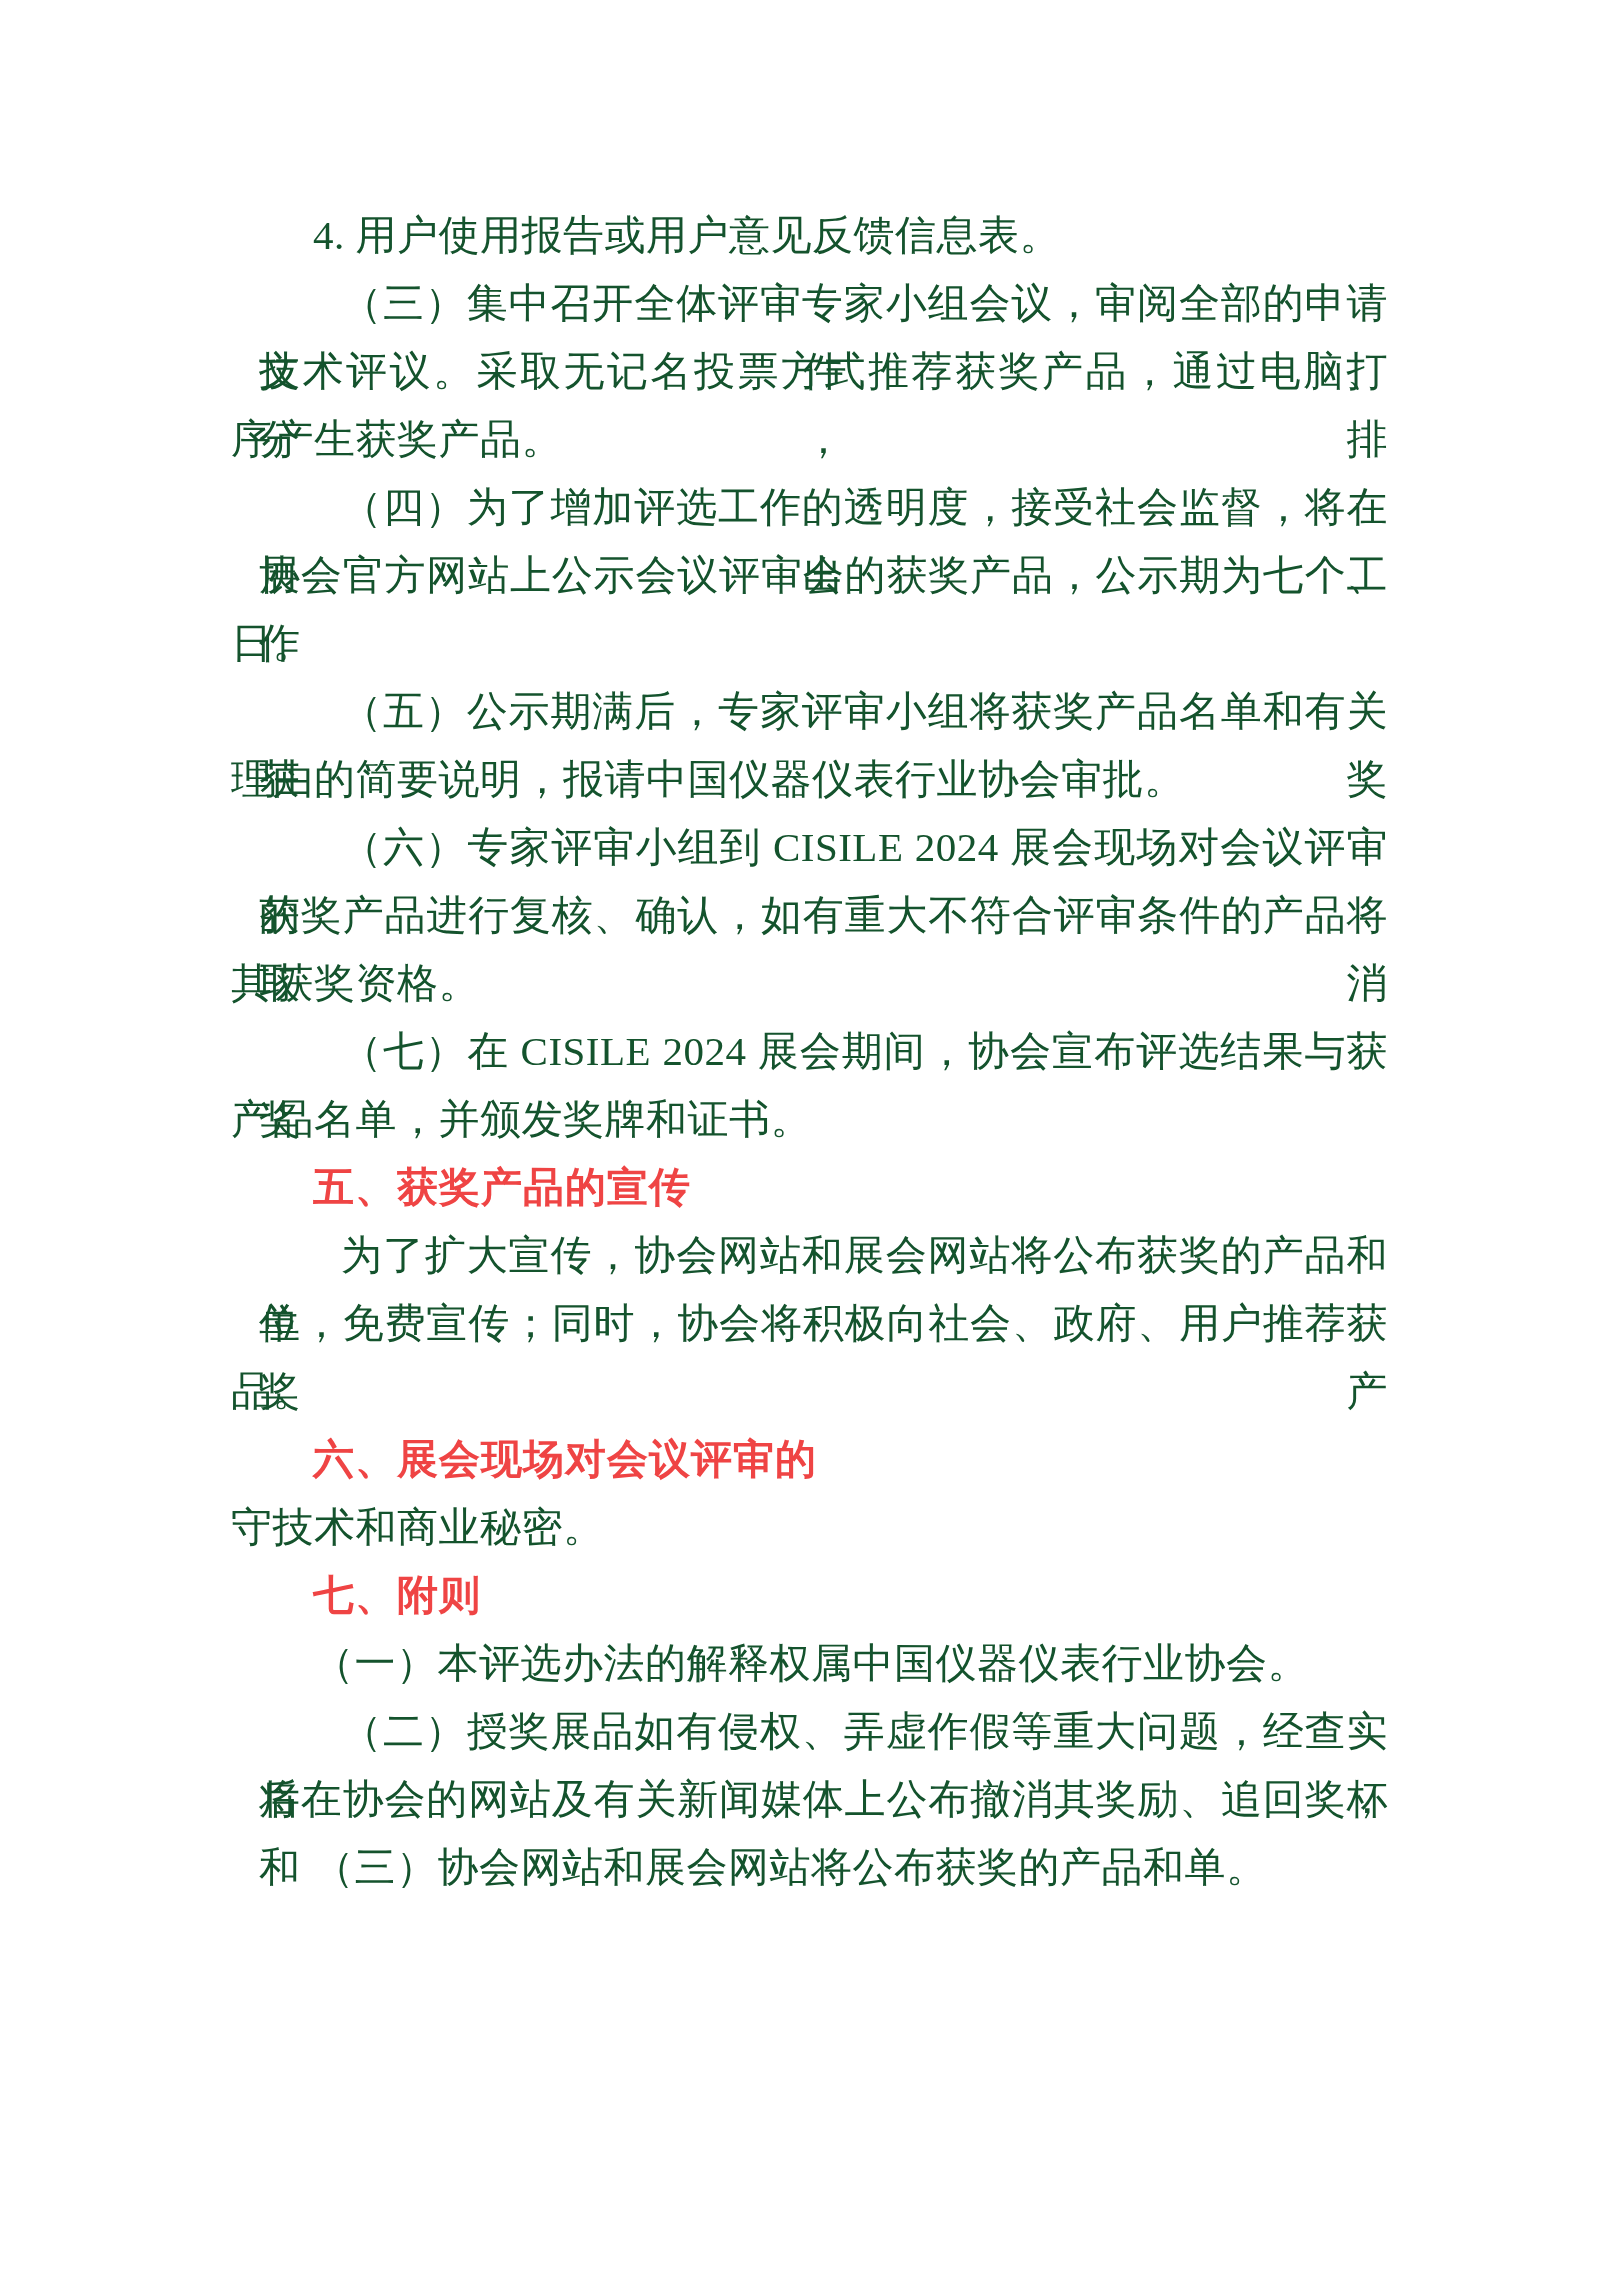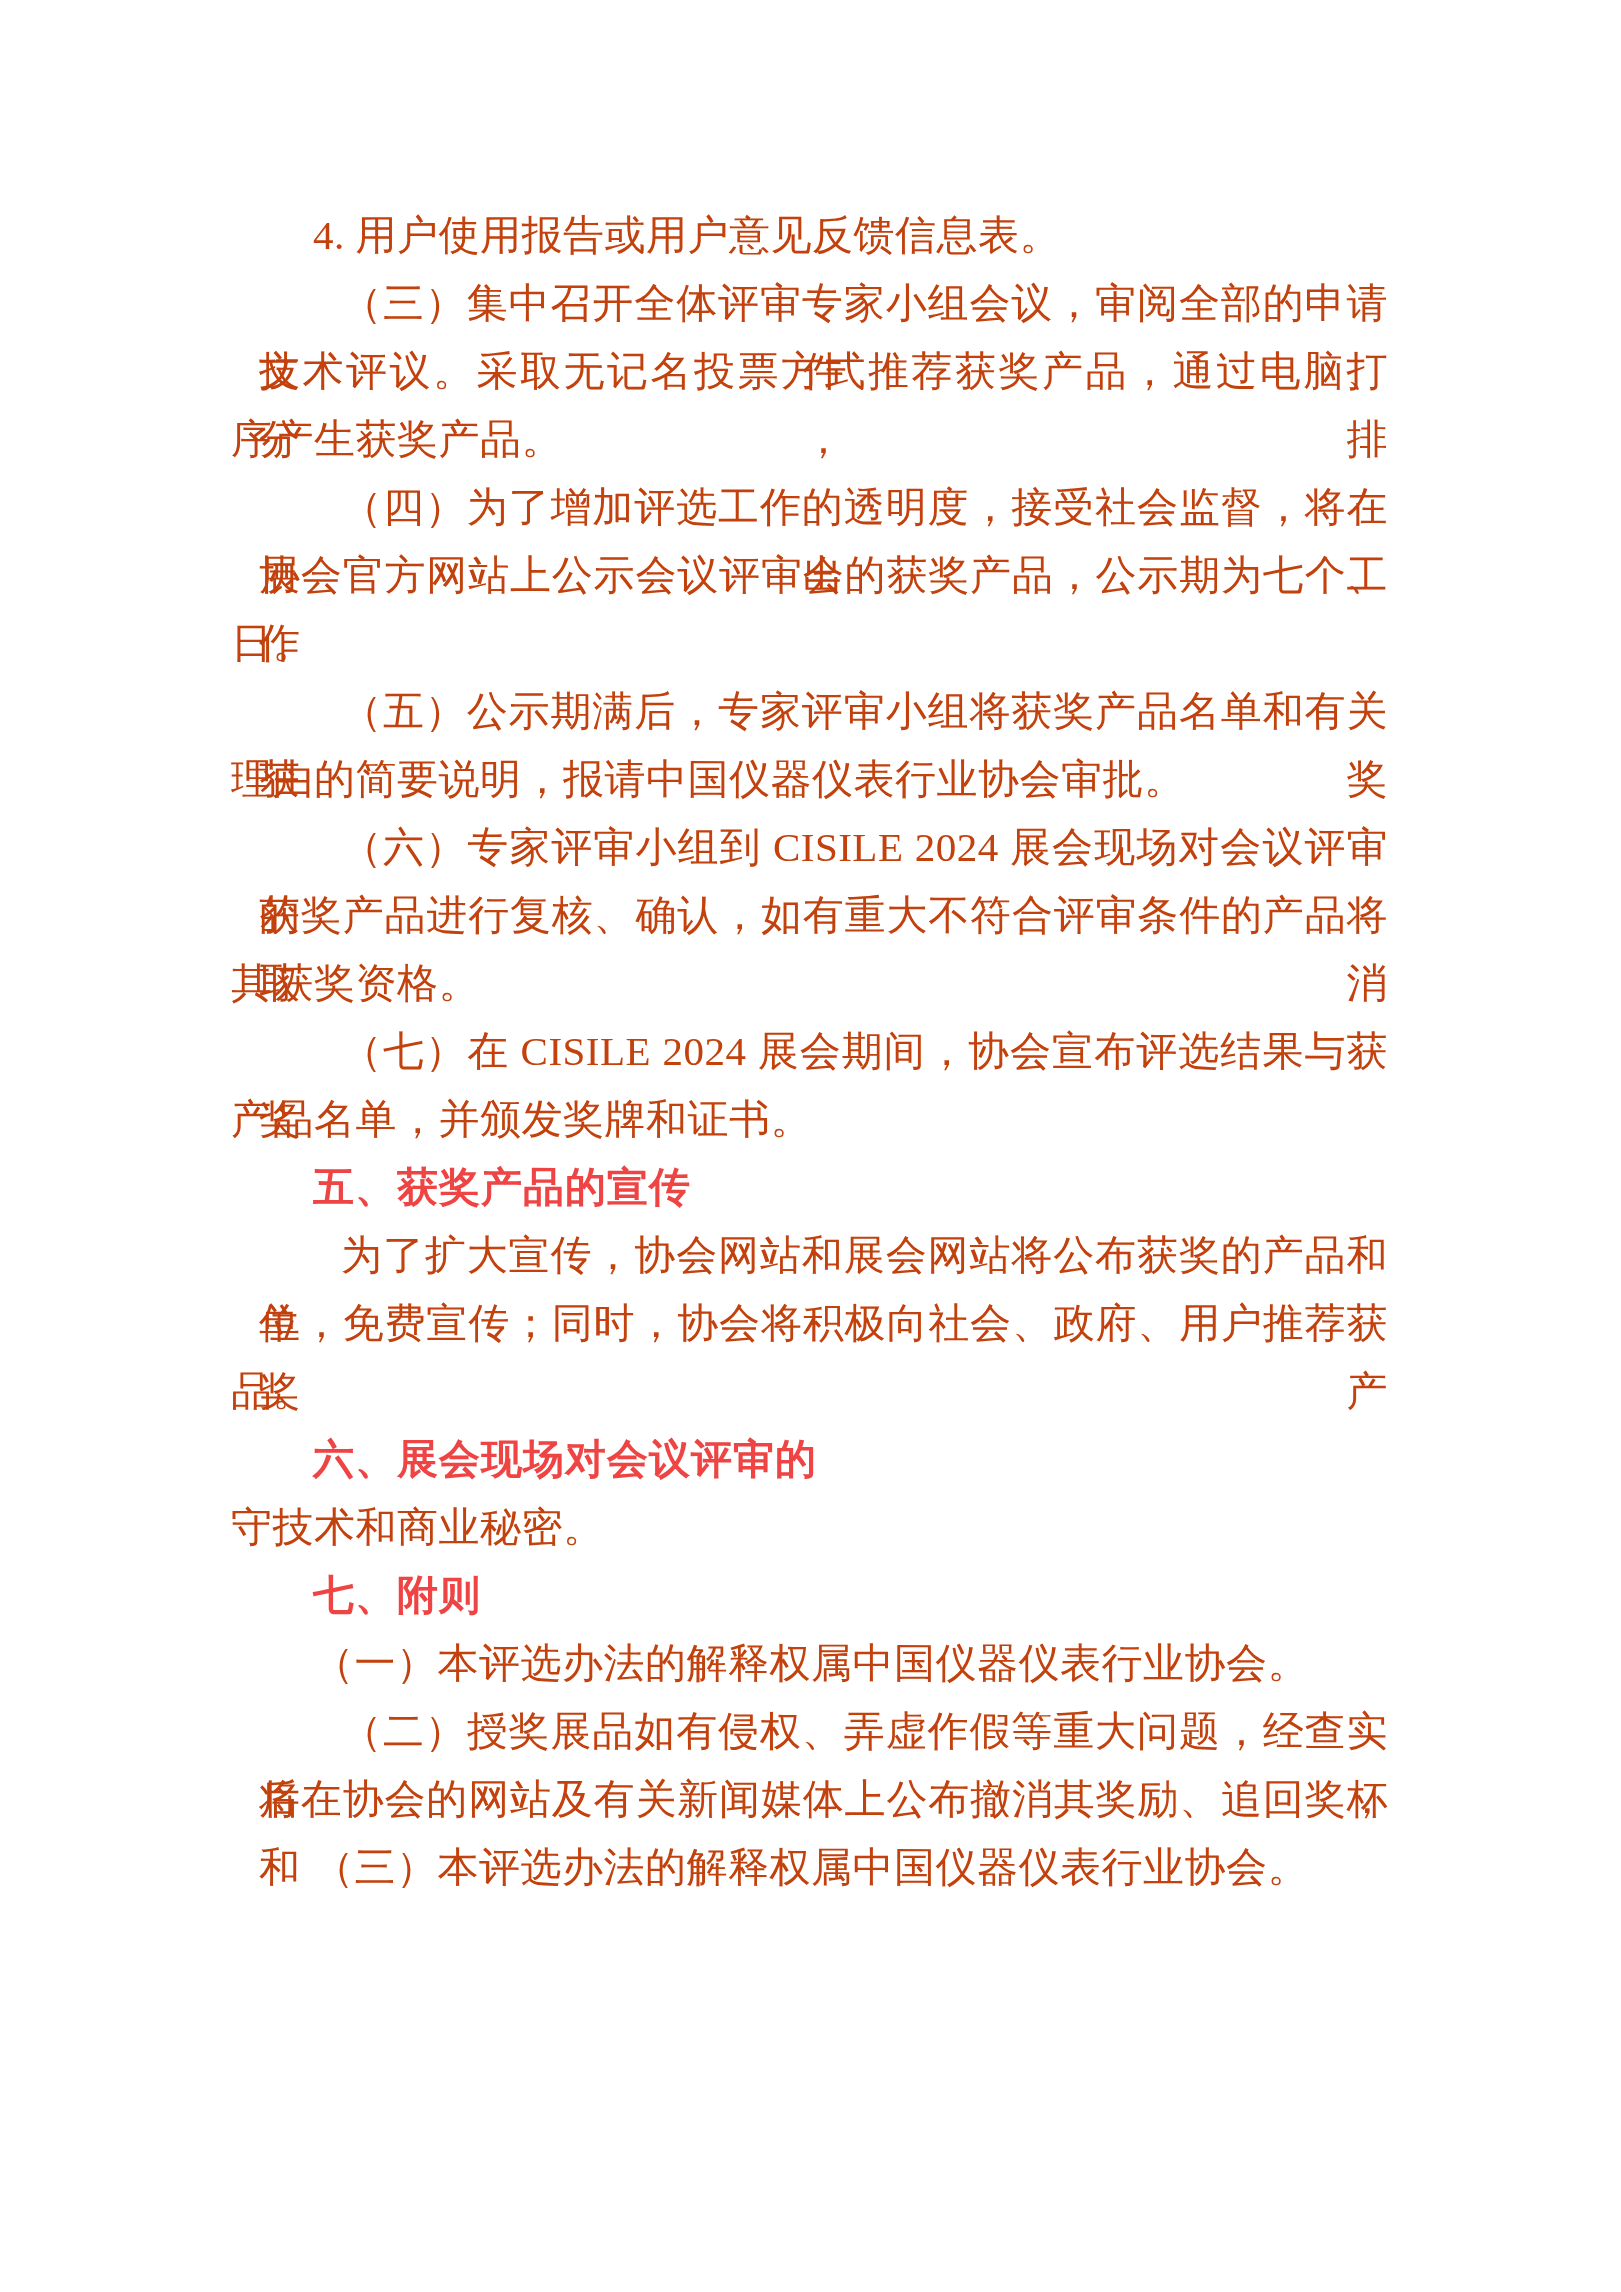--- a/index.html
+++ b/index.html
@@ -14,21 +14,21 @@
     position: absolute;
     left: 231px;
     top: 201px;
     width: 1157px;
   }
   .line {
     font-family: "Liberation Serif", serif;
     font-size: 41px;
     line-height: 68px;
     height: 68px;
-    color: #c2410c;
+    color: #14532d;
     letter-spacing: 0.5px;
     white-space: normal;
   }
   
   .i { text-indent: 82px; }
   
   .j { text-align: justify; text-align-last: justify; margin-left: 28px; }
   
   .h {
     font-family: "Liberation Sans", sans-serif;
@@ -59,16 +59,16 @@
     <div class="line i h">五、获奖产品的宣传</div>
     <div class="line i j">为了扩大宣传，协会网站和展会网站将公布获奖的产品和单</div>
     <div class="line j">位，免费宣传；同时，协会将积极向社会、政府、用户推荐获奖产</div>
     <div class="line">品。</div>
     <div class="line i h">六、展会现场对会议评审的</div>
     <div class="line">守技术和商业秘密。</div>
     <div class="line i h">七、附则</div>
     <div class="line i">（一）本评选办法的解释权属中国仪器仪表行业协会。</div>
     <div class="line i j">（二）授奖展品如有侵权、弄虚作假等重大问题，经查实后，</div>
     <div class="line j">将在协会的网站及有关新闻媒体上公布撤消其奖励、追回奖杯和</div>
-    <div class="line i">（三）本评选办法的解释权属中国仪器仪表行业协会。</div>
+    <div class="line i">（三）协会网站和展会网站将公布获奖的产品和单。</div>
   </div>
 </div>
 
 
 </body></html>

